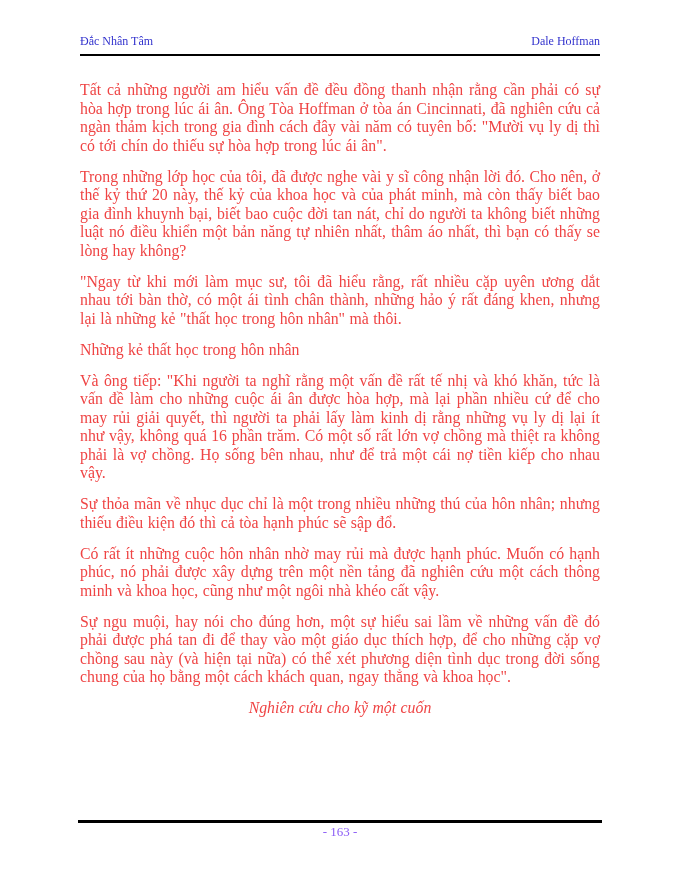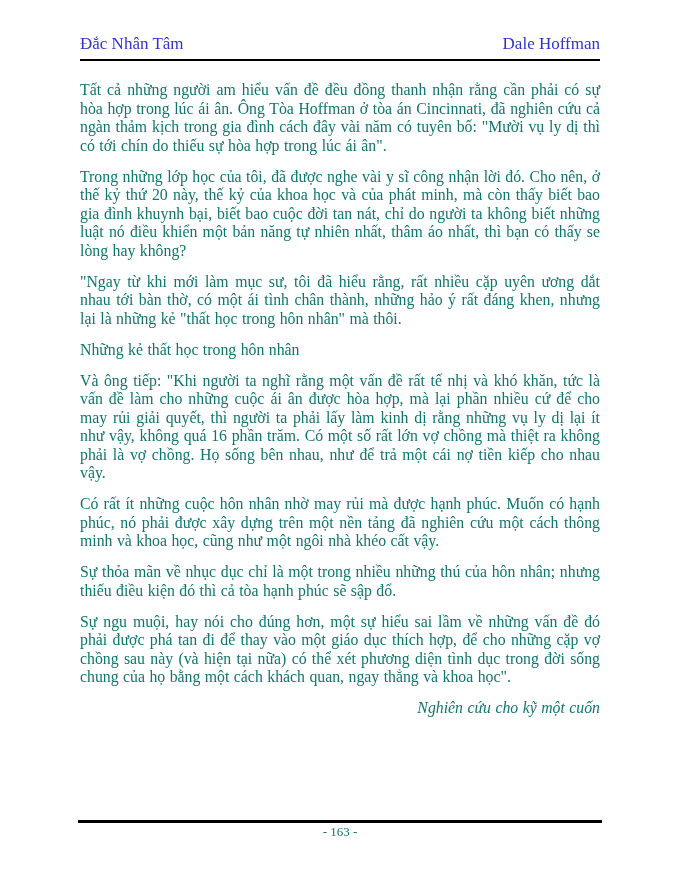--- a/index.html
+++ b/index.html
@@ -22,60 +22,60 @@
   .header {
     position: absolute;
     left: 80px;
     right: 80px;
     top: 34px;
   }
   .header-row {
     display: flex;
     justify-content: space-between;
     align-items: baseline;
-    font-size: 17px;
+    font-size: 12px;
     color: #3232cd;
     padding-bottom: 5px;
   }
   .header-rule {
     border-top: 2px solid #000000;
     height: 0;
   }
   .content {
     position: absolute;
     left: 80px;
     right: 80px;
     top: 81px;
-    color: #0f766e;
+    color: #ef4444;
     font-size: 15.8px;
     line-height: 18.5px;
     text-align: justify;
   }
   .content p {
     margin: 0 0 12.5px 0;
     word-spacing: 0.5px;
   }
   .content p.italic {
     font-style: italic;
-    text-align: right;
+    text-align: center;
   }
   .footer {
     position: absolute;
     left: 78px;
     right: 78px;
     top: 820px;
   }
   .footer-rule {
     border-top: 3px solid #000000;
     height: 0;
   }
   .page-number {
     display: block;
     text-align: center;
-    color: #0f766e;
+    color: #8b5cf6;
     font-size: 13px;
     margin-top: 1px;
   }
 </style>
 </head>
 <body>
 
 <div class="page">
 
   <div class="header">
@@ -85,22 +85,22 @@
     </div>
     <div class="header-rule"></div>
   </div>
 
   <div class="content">
     <p>Tất cả những người am hiểu vấn đề đều đồng thanh nhận rằng cần phải có sự hòa hợp trong lúc ái ân. Ông Tòa Hoffman ở tòa án Cincinnati, đã nghiên cứu cả ngàn thảm kịch trong gia đình cách đây vài năm có tuyên bố: "Mười vụ ly dị thì có tới chín do thiếu sự hòa hợp trong lúc ái ân".</p>
     <p>Trong những lớp học của tôi, đã được nghe vài y sĩ công nhận lời đó. Cho nên, ở thế kỷ thứ 20 này, thế kỷ của khoa học và của phát minh, mà còn thấy biết bao gia đình khuynh bại, biết bao cuộc đời tan nát, chỉ do người ta không biết những luật nó điều khiển một bản năng tự nhiên nhất, thâm áo nhất, thì bạn có thấy se lòng hay không?</p>
     <p>"Ngay từ khi mới làm mục sư, tôi đã hiểu rằng, rất nhiều cặp uyên ương dắt nhau tới bàn thờ, có một ái tình chân thành, những hảo ý rất đáng khen, nhưng lại là những kẻ "thất học trong hôn nhân" mà thôi.</p>
     <p>Những kẻ thất học trong hôn nhân</p>
     <p>Và ông tiếp: "Khi người ta nghĩ rằng một vấn đề rất tế nhị và khó khăn, tức là vấn đề làm cho những cuộc ái ân được hòa hợp, mà lại phần nhiều cứ để cho may rủi giải quyết, thì người ta phải lấy làm kinh dị rằng những vụ ly dị lại ít như vậy, không quá 16 phần trăm. Có một số rất lớn vợ chồng mà thiệt ra không phải là vợ chồng. Họ sống bên nhau, như để trả một cái nợ tiền kiếp cho nhau vậy.</p>
+    <p>Sự thỏa mãn về nhục dục chỉ là một trong nhiều những thú của hôn nhân; nhưng thiếu điều kiện đó thì cả tòa hạnh phúc sẽ sập đổ.</p>
     <p>Có rất ít những cuộc hôn nhân nhờ may rủi mà được hạnh phúc. Muốn có hạnh phúc, nó phải được xây dựng trên một nền tảng đã nghiên cứu một cách thông minh và khoa học, cũng như một ngôi nhà khéo cất vậy.</p>
-    <p>Sự thỏa mãn về nhục dục chỉ là một trong nhiều những thú của hôn nhân; nhưng thiếu điều kiện đó thì cả tòa hạnh phúc sẽ sập đổ.</p>
     <p>Sự ngu muội, hay nói cho đúng hơn, một sự hiểu sai lầm về những vấn đề đó phải được phá tan đi để thay vào một giáo dục thích hợp, để cho những cặp vợ chồng sau này (và hiện tại nữa) có thể xét phương diện tình dục trong đời sống chung của họ bằng một cách khách quan, ngay thẳng và khoa học".</p>
     <p class="italic">Nghiên cứu cho kỹ một cuốn</p>
   </div>
 
   <div class="footer">
     <div class="footer-rule"></div>
     <span class="page-number">- 163 -</span>
   </div>
 
 </div>

